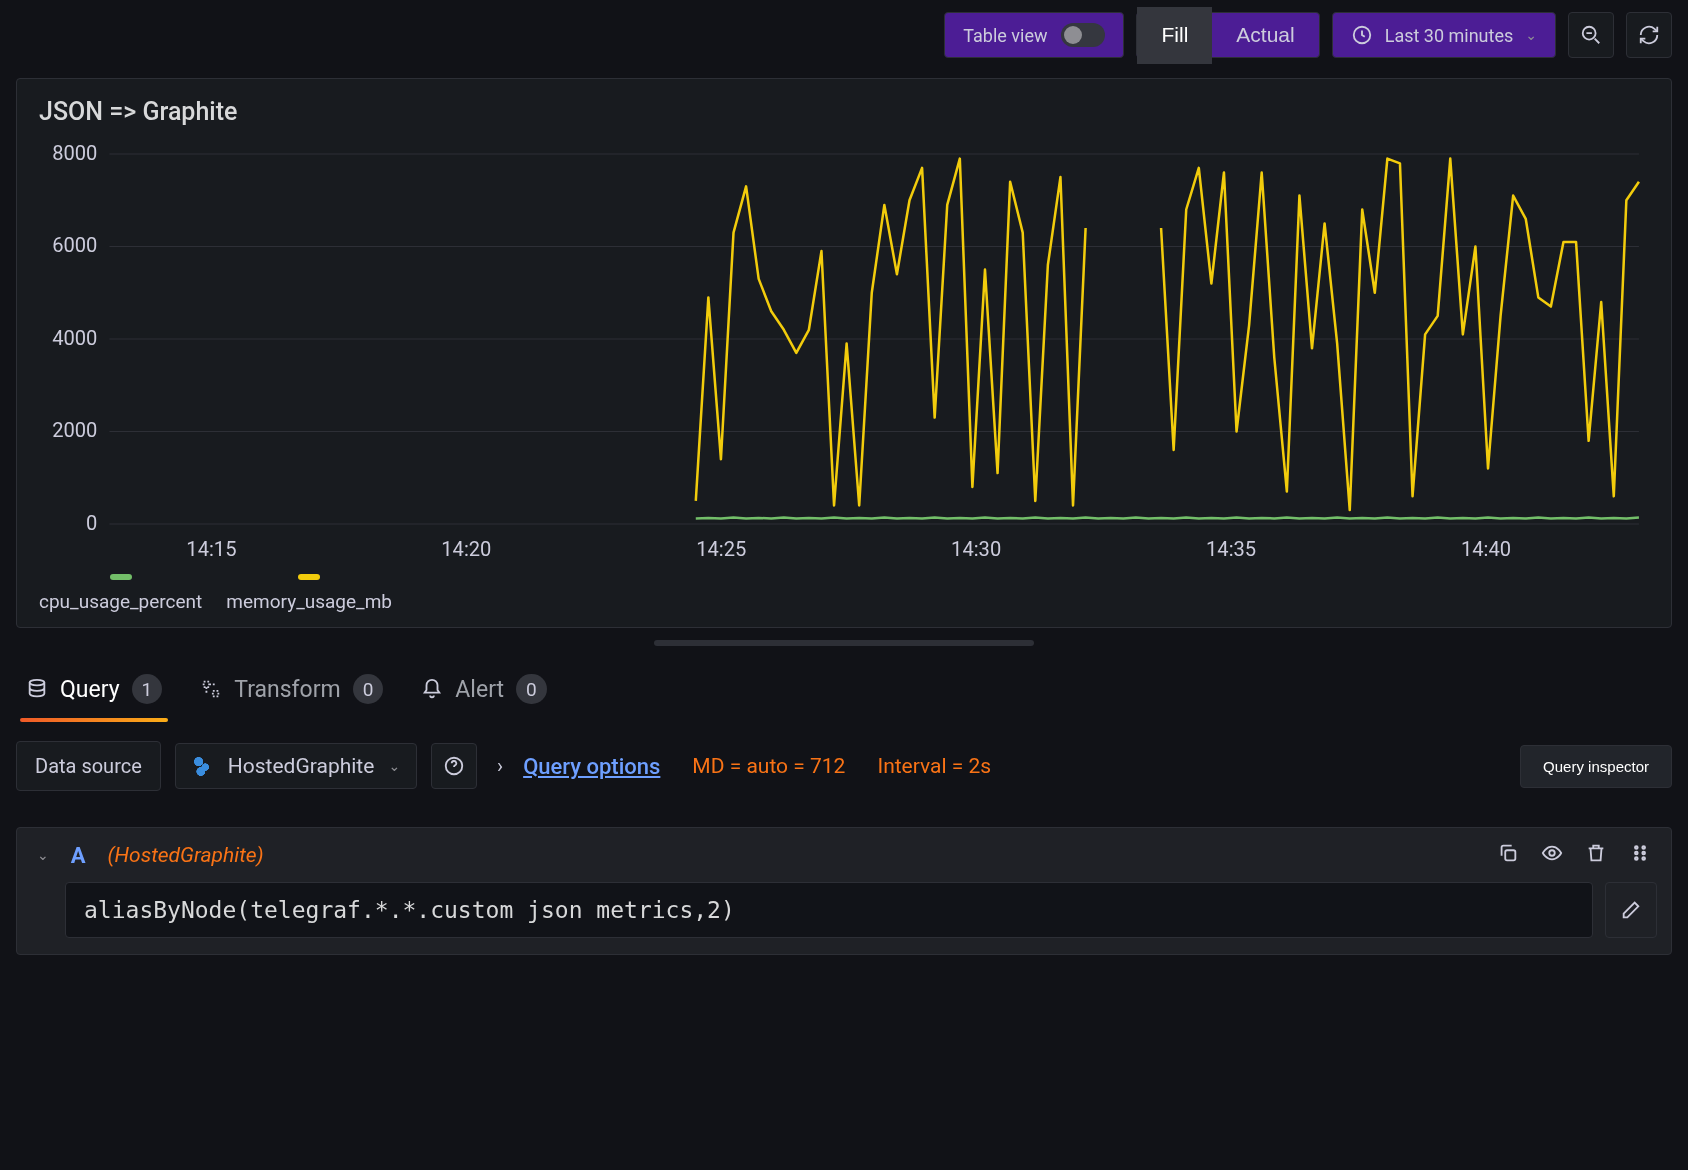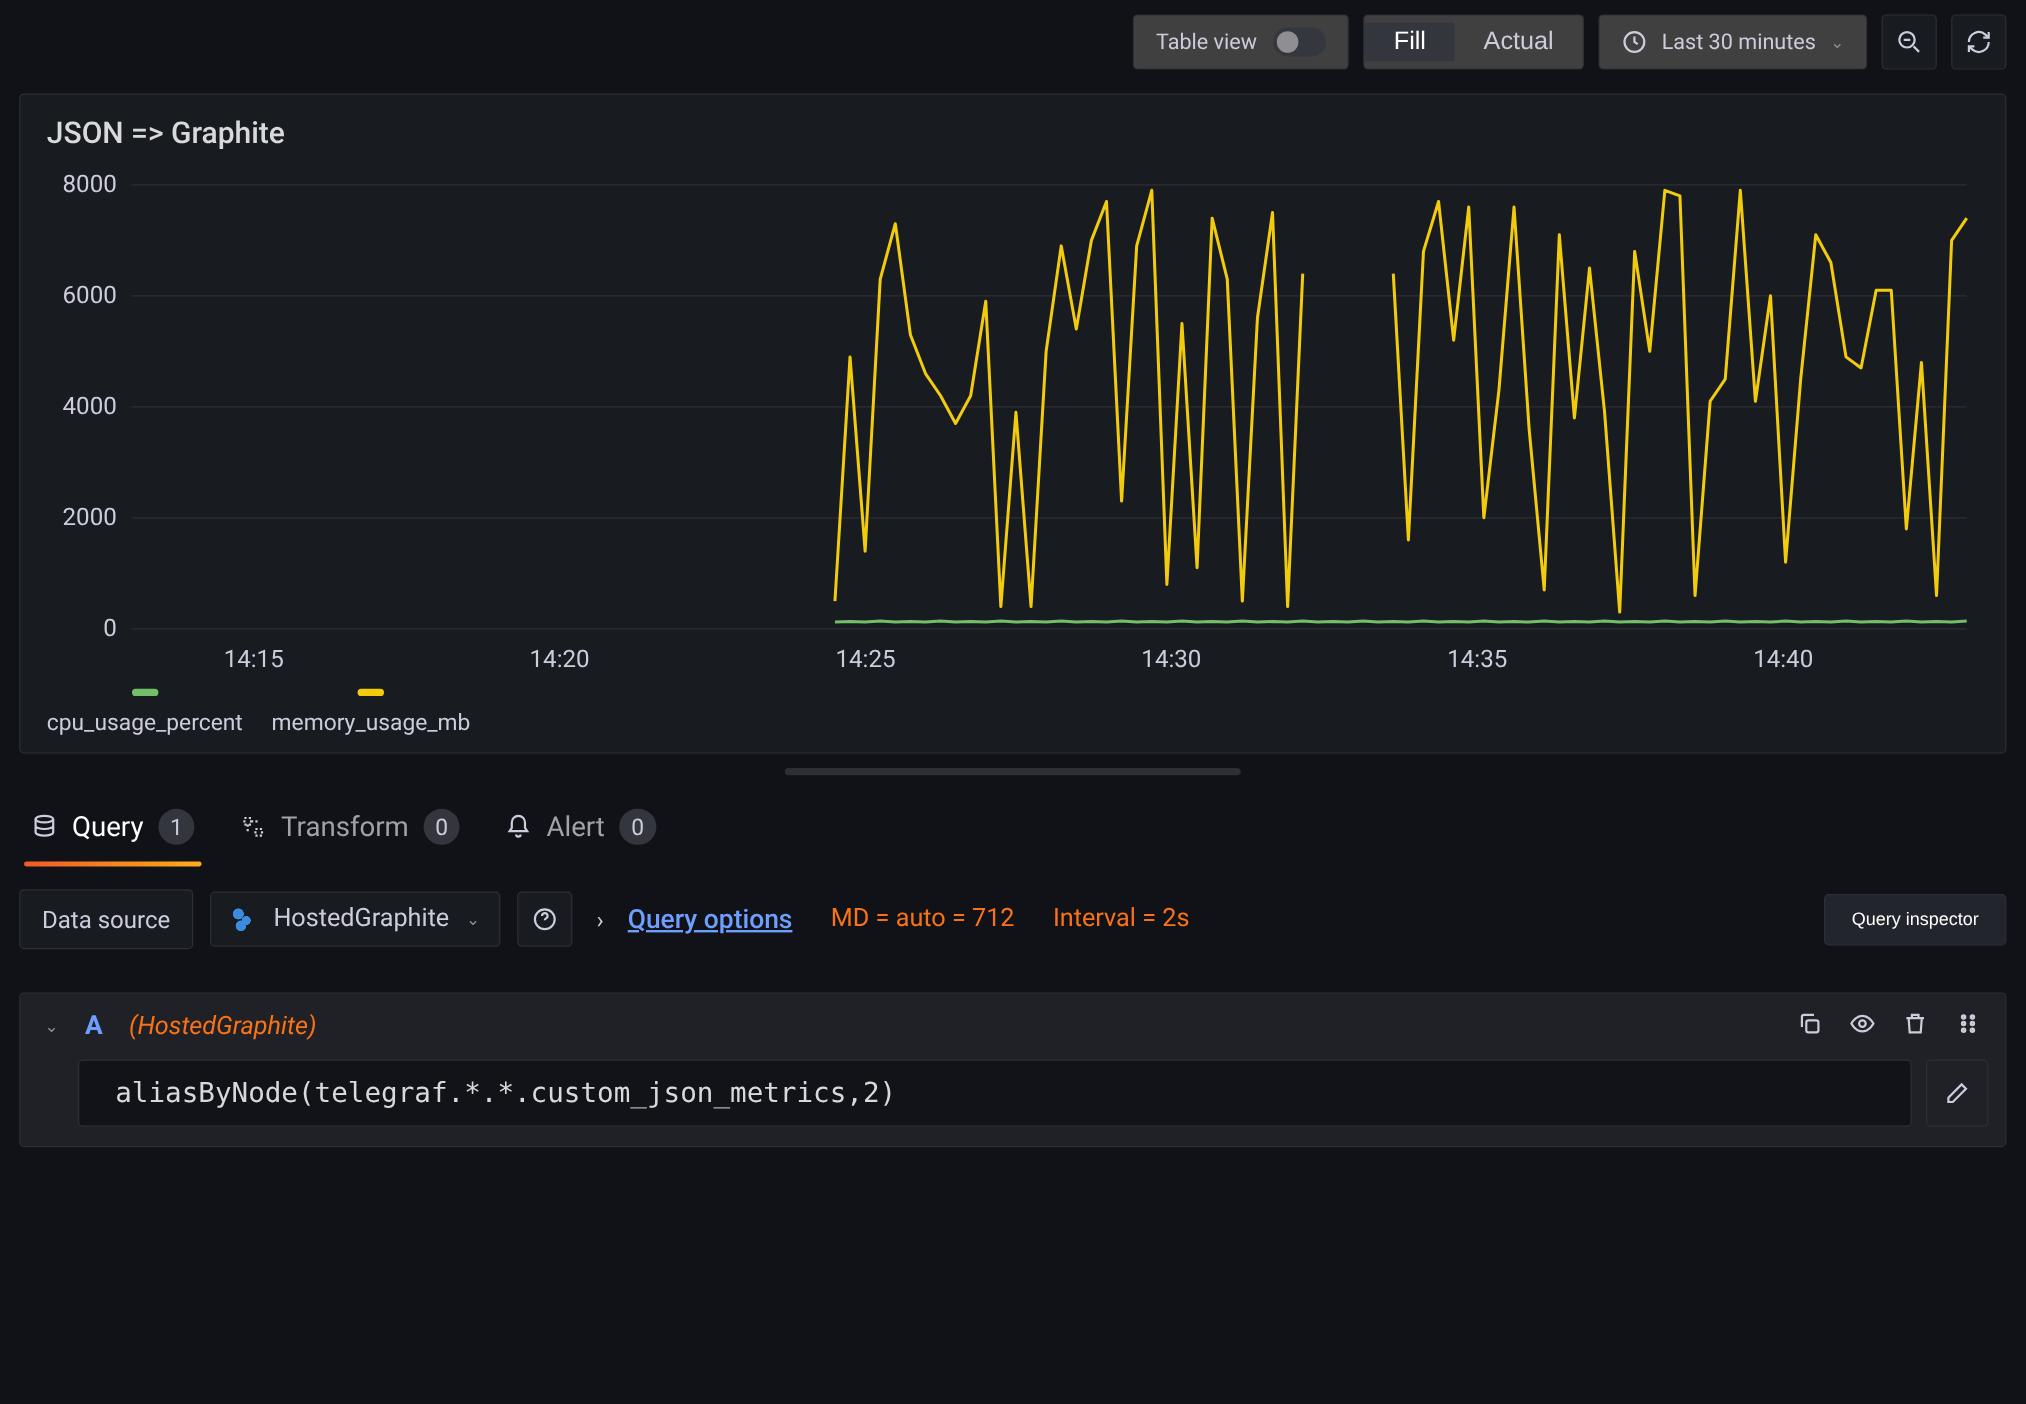--- a/index.html
+++ b/index.html
@@ -18,37 +18,37 @@
     align-items: center;
     gap: 12px;
     padding: 12px 16px;
   }
   .ctrl-group {
     display: flex;
     align-items: center;
     border: 1px solid #2d2f36;
     border-radius: 4px;
     height: 46px;
-    background: #404040;
+    background: #4c1d95;
   }
   .table-view {
     padding: 0 18px;
     gap: 14px;
   }
   .toggle {
     width: 44px; height: 24px; border-radius: 12px; background: #35373f;
     position: relative;
   }
   .toggle::after {
     content:""; position:absolute; left:3px; top:3px; width:18px; height:18px;
     border-radius:50%; background:#8e8e93;
   }
   .seg { display:flex; }
   .seg button {
-    border:none; background:transparent; color:#ccccdc; padding:0 24px; height:32px;
+    border:none; background:transparent; color:#ccccdc; padding:0 24px; height:57px;
     font-size: 21px; cursor:pointer;
   }
   .seg button.active { background:#34363d; color:#fff; }
   .timerange { padding: 0 18px; gap: 12px; }
   .chev { color:#8e8e93; font-size:14px; }
   .iconbtn {
     width:46px; height:46px; border:1px solid #2d2f36; border-radius:4px;
     background:#181b1f; display:flex; align-items:center; justify-content:center;
     cursor:pointer; color:#ccccdc;
   }
@@ -108,21 +108,21 @@
     background:#1f2126; }
   .query-header { display:flex; align-items:center; gap: 22px; padding: 14px 20px; }
   .qa-letter { color:#6e9fff; font-weight:700; font-size:22px; }
   .qa-hint { color:#f97316; font-style:italic; font-size:21px; }
   .qa-actions { margin-left:auto; display:flex; gap:22px; color:#9fa2a9; }
   .qa-actions span { cursor:pointer; }
   .query-body { display:flex; gap:12px; padding: 0 14px 16px 48px; }
   .query-input {
     flex:1; background:#111318; border:1px solid #2d2f36; border-radius:4px;
     color:#d8d9da; font-family: "SFMono-Regular", Menlo, monospace; font-size:23px;
-    padding: 14px 30px;
+    padding: 14px 18px;
   }
   .query-edit { width:52px; display:flex; align-items:center; justify-content:center;
     border:1px solid #2d2f36; border-radius:4px; background:#1f2126; cursor:pointer; }
 
   svg.icon { width:22px; height:22px; stroke:#ccccdc; fill:none; stroke-width:2; }
 </style>
 </head>
 <body>
 
 <div class="toolbar">

